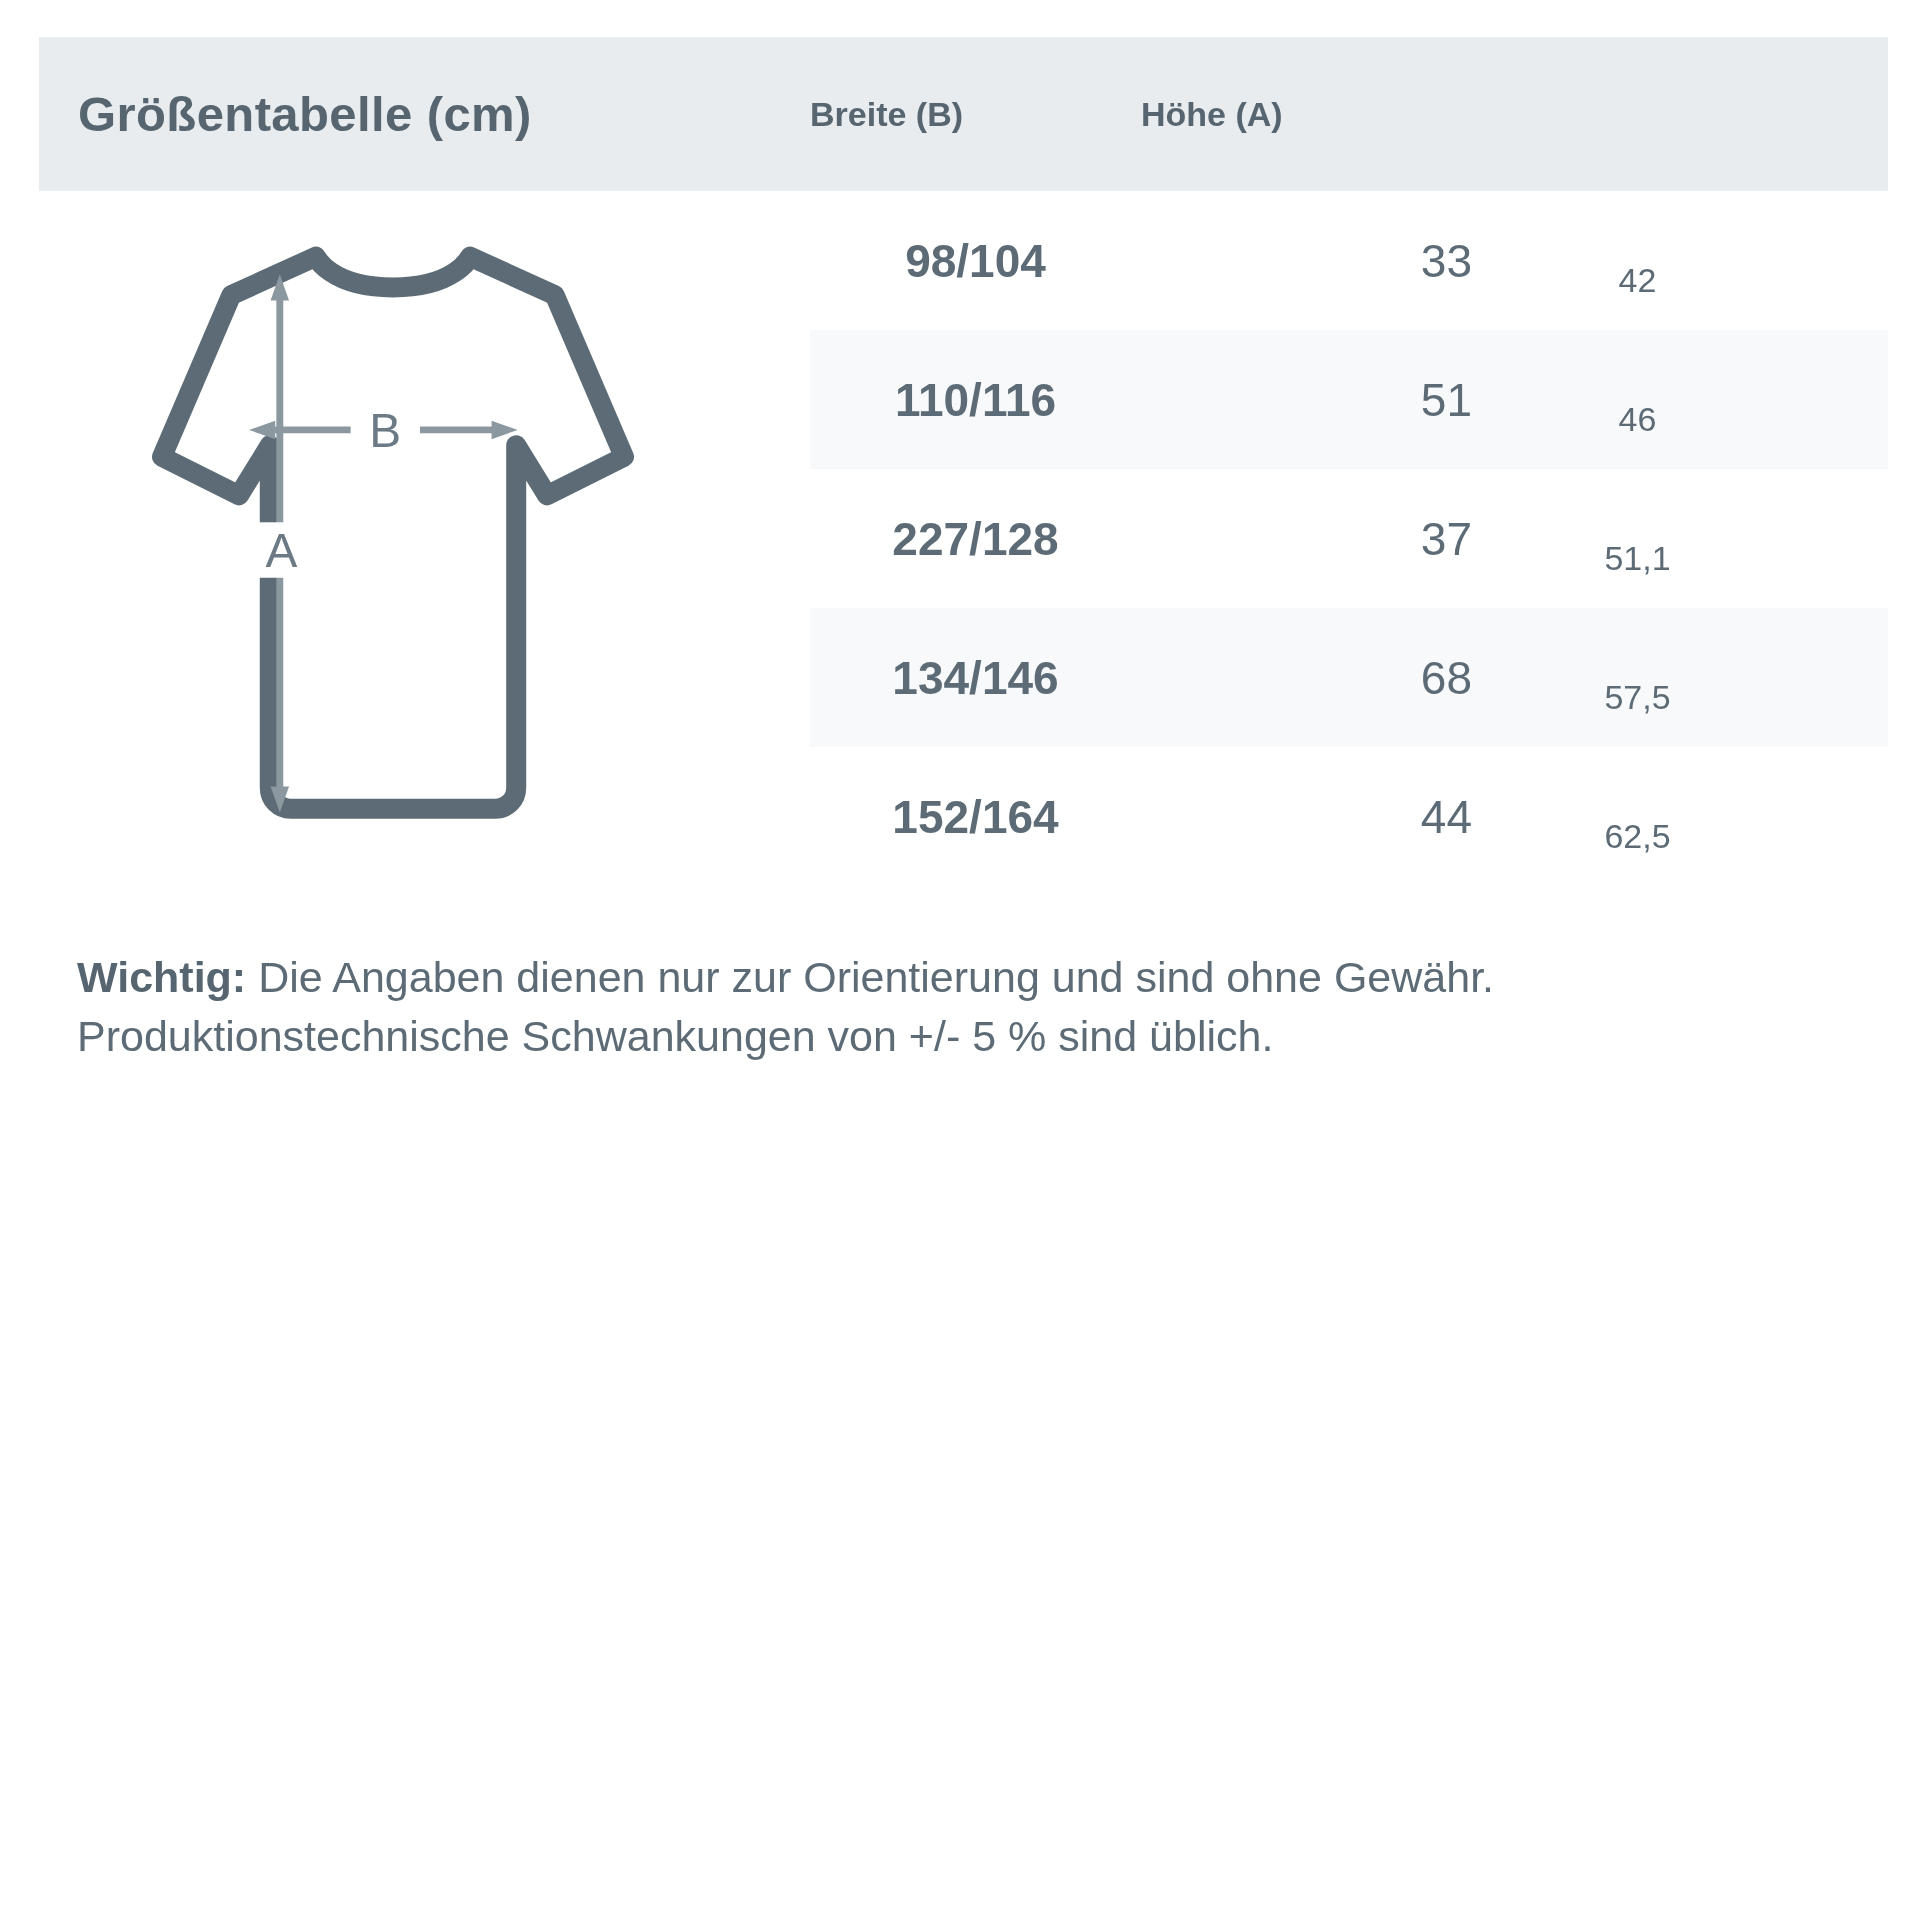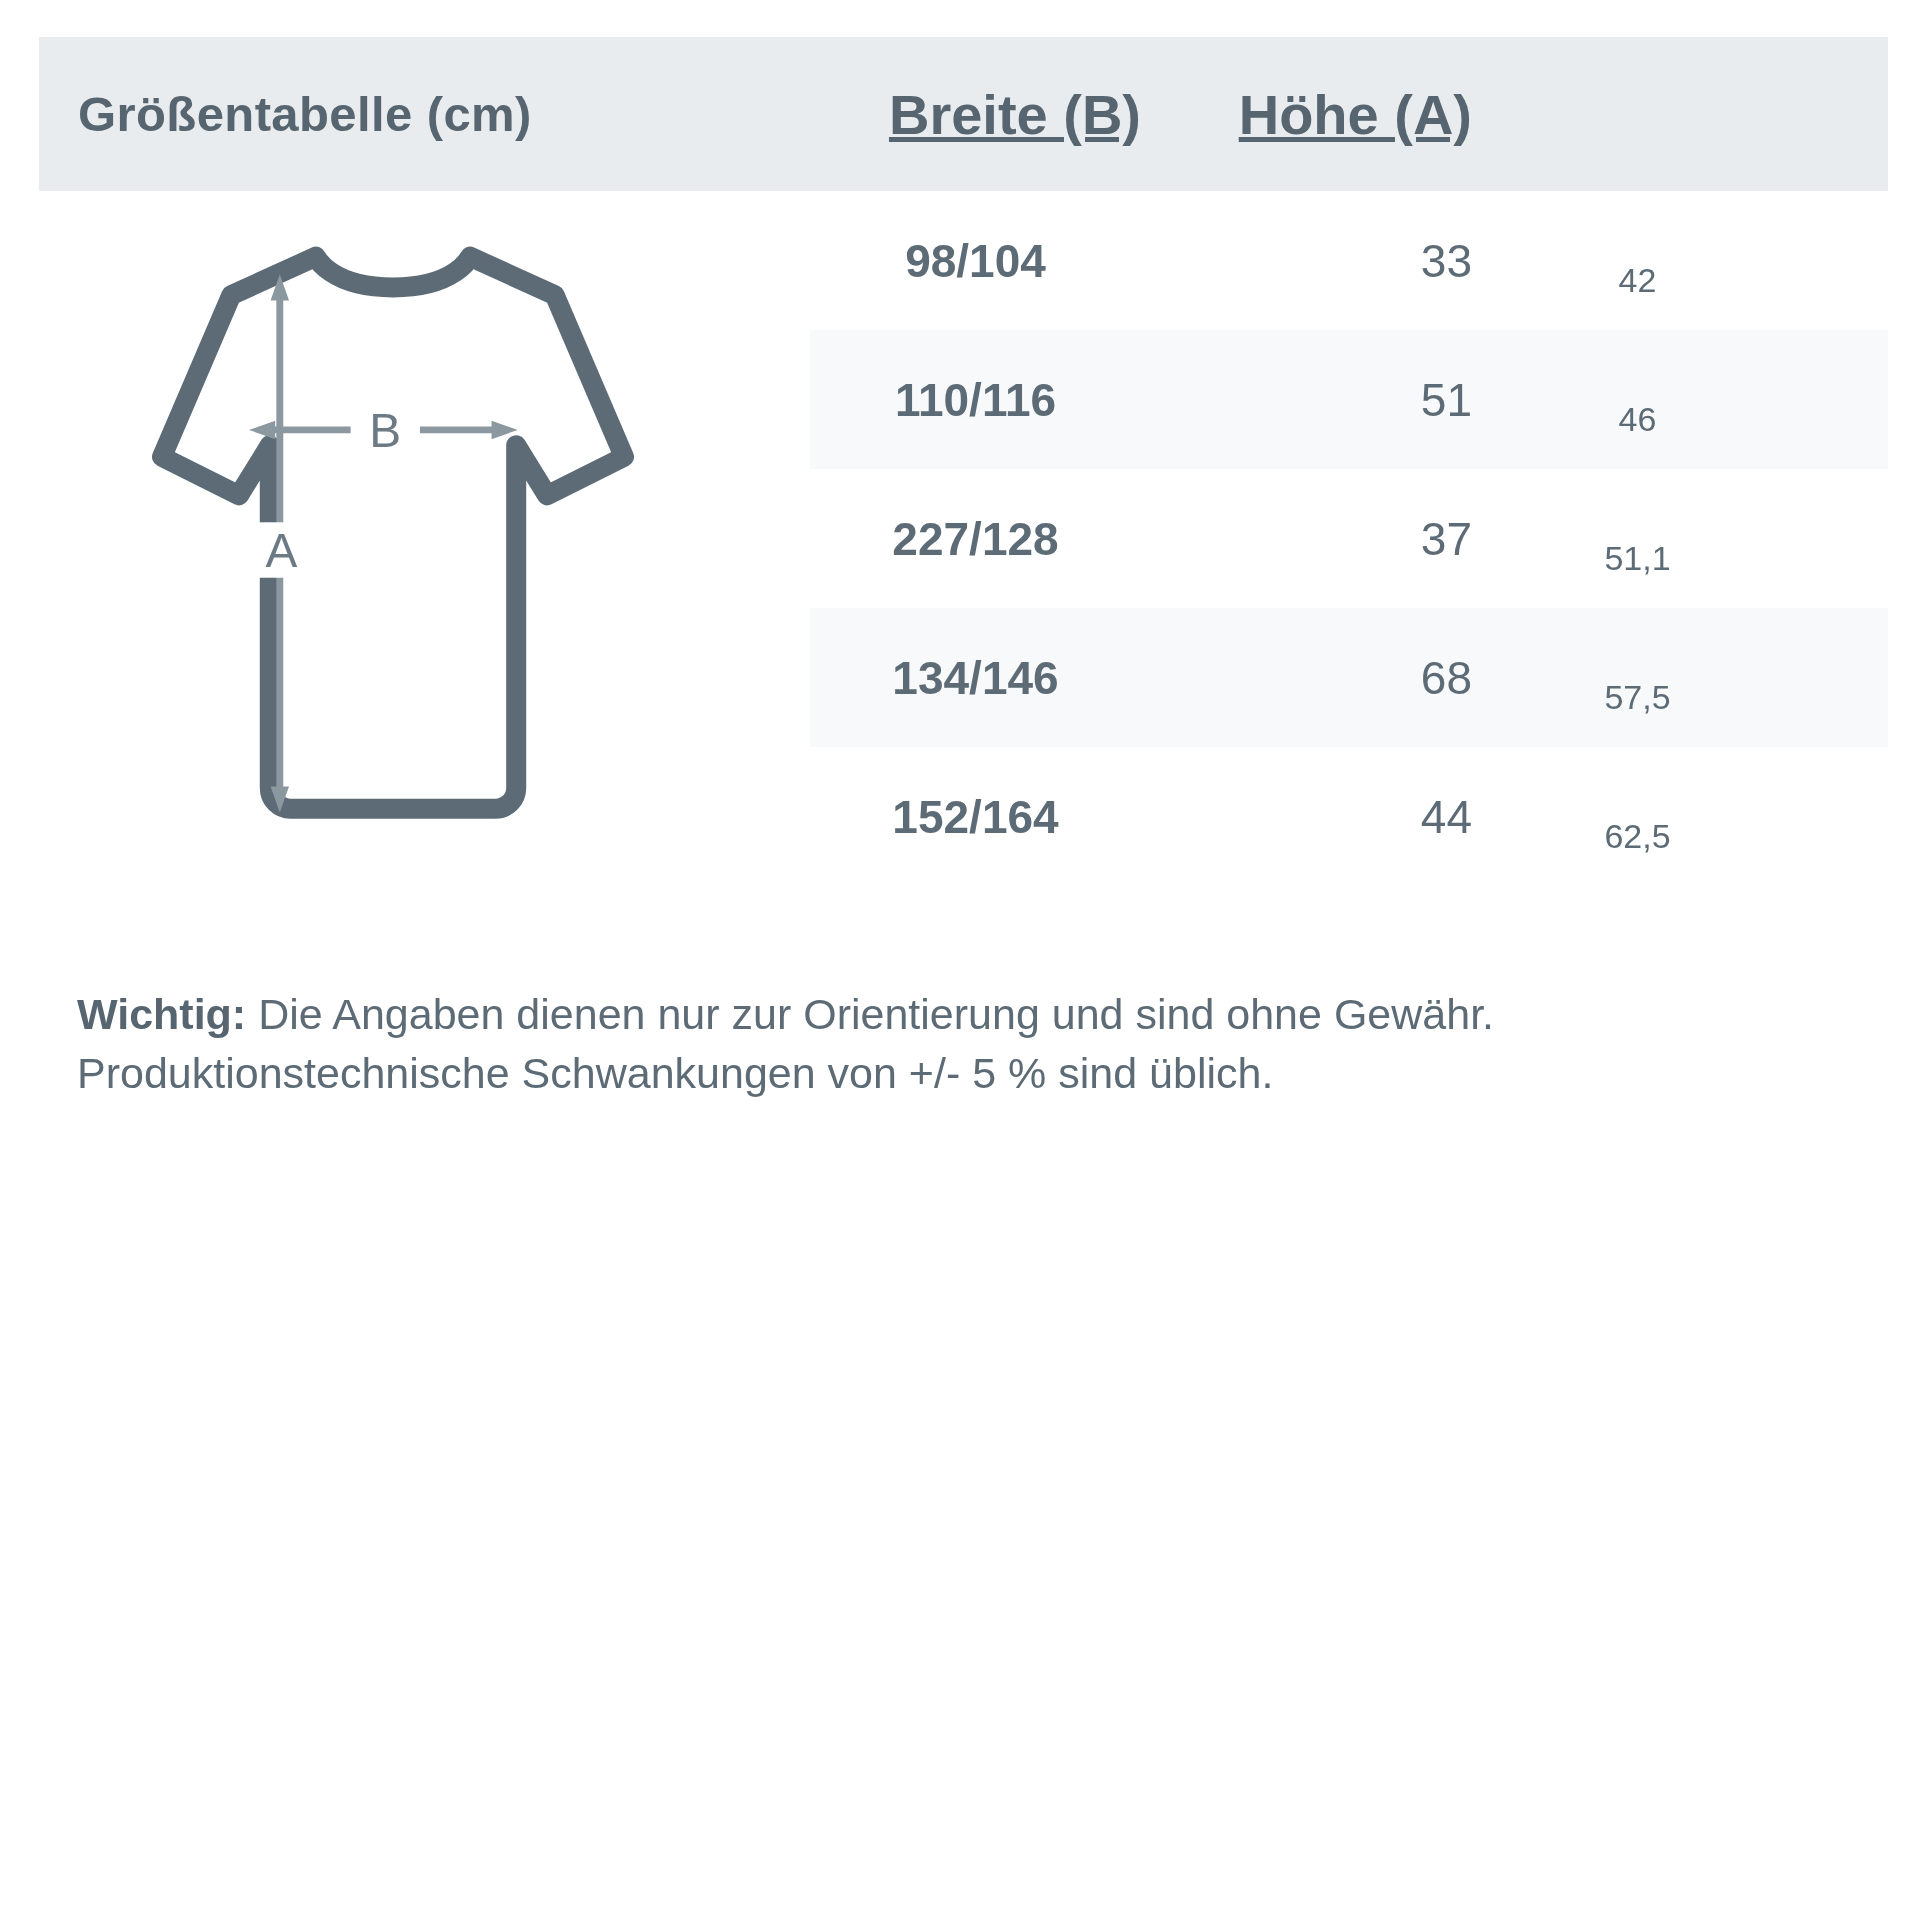--- a/index.html
+++ b/index.html
@@ -40,25 +40,24 @@
     flex: 0 0 771px;
     padding-left: 39px;
     font-size: 49px;
     font-weight: bold;
     color: #56656f;
     letter-spacing: 0.4px;
     box-sizing: border-box;
   }
   .th-col {
     flex: 0 0 331px;
-    text-align: right;
-    font-size: 56px;
+    text-align: left;
+    font-size: 34px;
     font-weight: bold;
     color: #56656f;
-    text-decoration: underline;
   }
   .th-spacer {
     flex: 1 1 auto;
   }
 
   
   .table-body {
     position: relative;
     display: flex;
   }
@@ -114,21 +113,20 @@
 
   
   .note {
     position: absolute;
     left: 77px;
     top: 948px;
     width: 1772px;
     font-size: 43px;
     line-height: 1.38;
     color: #5c6b75;
-    margin-top: 37px;
   }
   .note b {
     font-weight: bold;
     color: #56656f;
   }
 </style>
 </head>
 <body>
 
 <div class="page">

